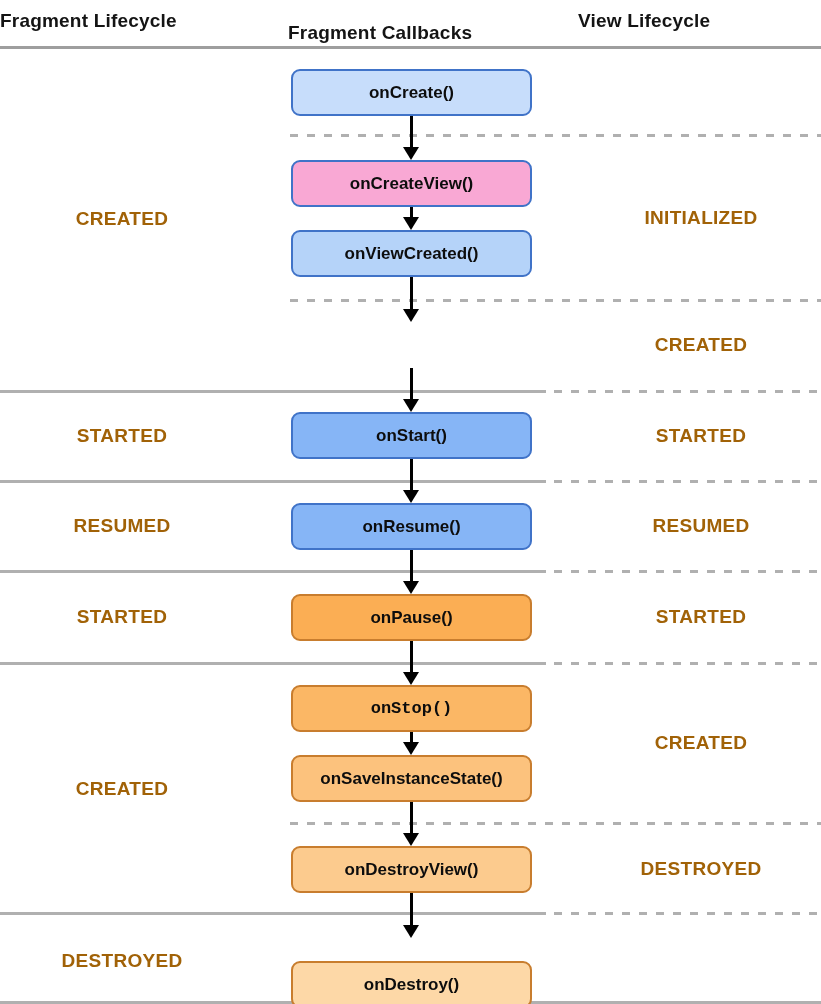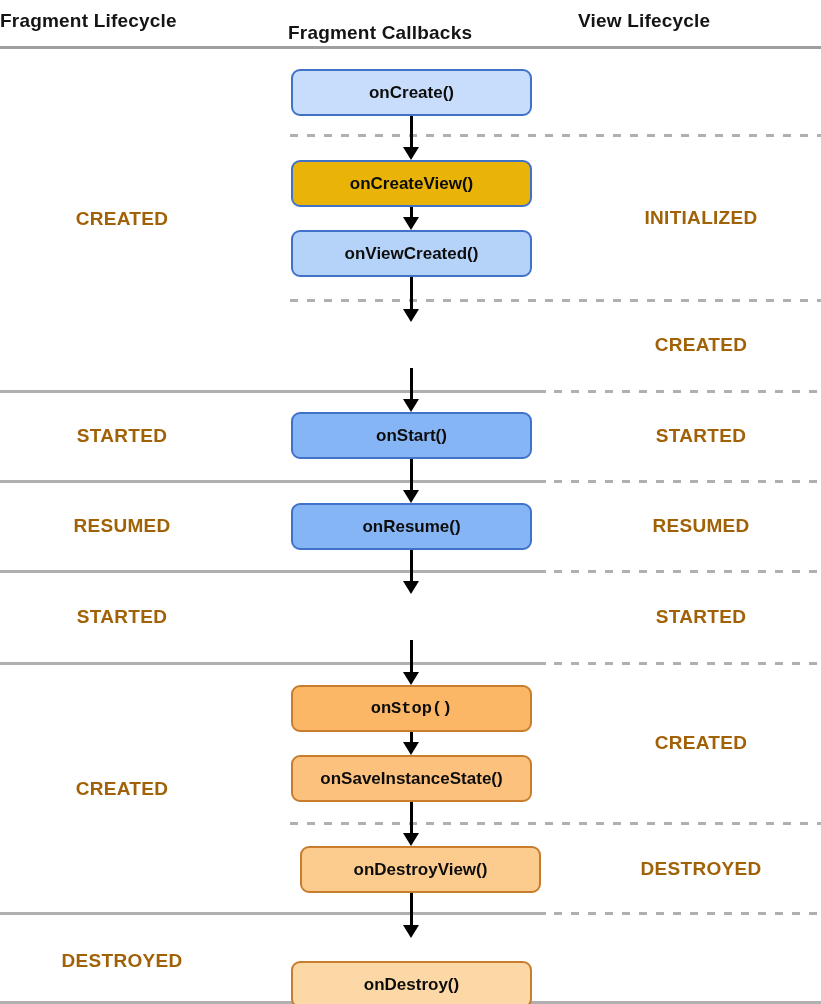--- a/index.html
+++ b/index.html
@@ -96,27 +96,28 @@
   <div class="arrow a3"></div>
   <div class="arrow a4"></div>
   <div class="arrow a5"></div>
   <div class="arrow a6"></div>
   <div class="arrow a7"></div>
   <div class="arrow a8"></div>
   <div class="arrow a9"></div>
   <div class="arrow a10"></div>
 
   <div class="box b1" style="background-color: rgb(199, 221, 251); border-color: rgb(64, 115, 200);">onCreate()</div>
-  <div class="box b2" style="background-color: #eab308; border-color: rgb(64, 115, 200);">onCreateView()</div>
+  <div class="box b2" style="background-color: #f9a8d4; border-color: rgb(64, 115, 200);">onCreateView()</div>
   <div class="box b3" style="background-color: rgb(181, 211, 249); border-color: rgb(64, 115, 200);">onViewCreated()</div>
   <div class="box b5" style="background-color: rgb(134, 181, 246); border-color: rgb(64, 115, 200); text-align: right;">onStart()</div>
   <div class="box b6" style="background-color: rgb(134, 181, 246); border-color: rgb(64, 115, 200);">onResume()</div>
+  <div class="box b7" style="background-color: rgb(251, 174, 84); border-color: rgb(200, 125, 46);">onPause()</div>
   <div class="box b8" style="background-color: rgb(251, 183, 101); border-color: rgb(200, 125, 46); font-family: Liberation Mono, monospace;">onStop()</div>
   <div class="box b9" style="background-color: rgb(252, 194, 125); border-color: rgb(200, 125, 46);">onSaveInstanceState()</div>
-  <div class="box b10" style="background-color: rgb(252, 203, 142); border-color: rgb(200, 125, 46); margin-left: 9px;">onDestroyView()</div>
+  <div class="box b10" style="background-color: rgb(252, 203, 142); border-color: rgb(200, 125, 46);">onDestroyView()</div>
   <div class="box b11" style="background-color: rgb(253, 216, 167); border-color: rgb(200, 125, 46);">onDestroy()</div>
 
   <div class="state lcol ls1">CREATED</div>
   <div class="state lcol ls2">STARTED</div>
   <div class="state lcol ls3">RESUMED</div>
   <div class="state lcol ls4">STARTED</div>
   <div class="state lcol ls5">CREATED</div>
   <div class="state lcol ls6">DESTROYED</div>
 
   <div class="state rcol rs1">INITIALIZED</div>

